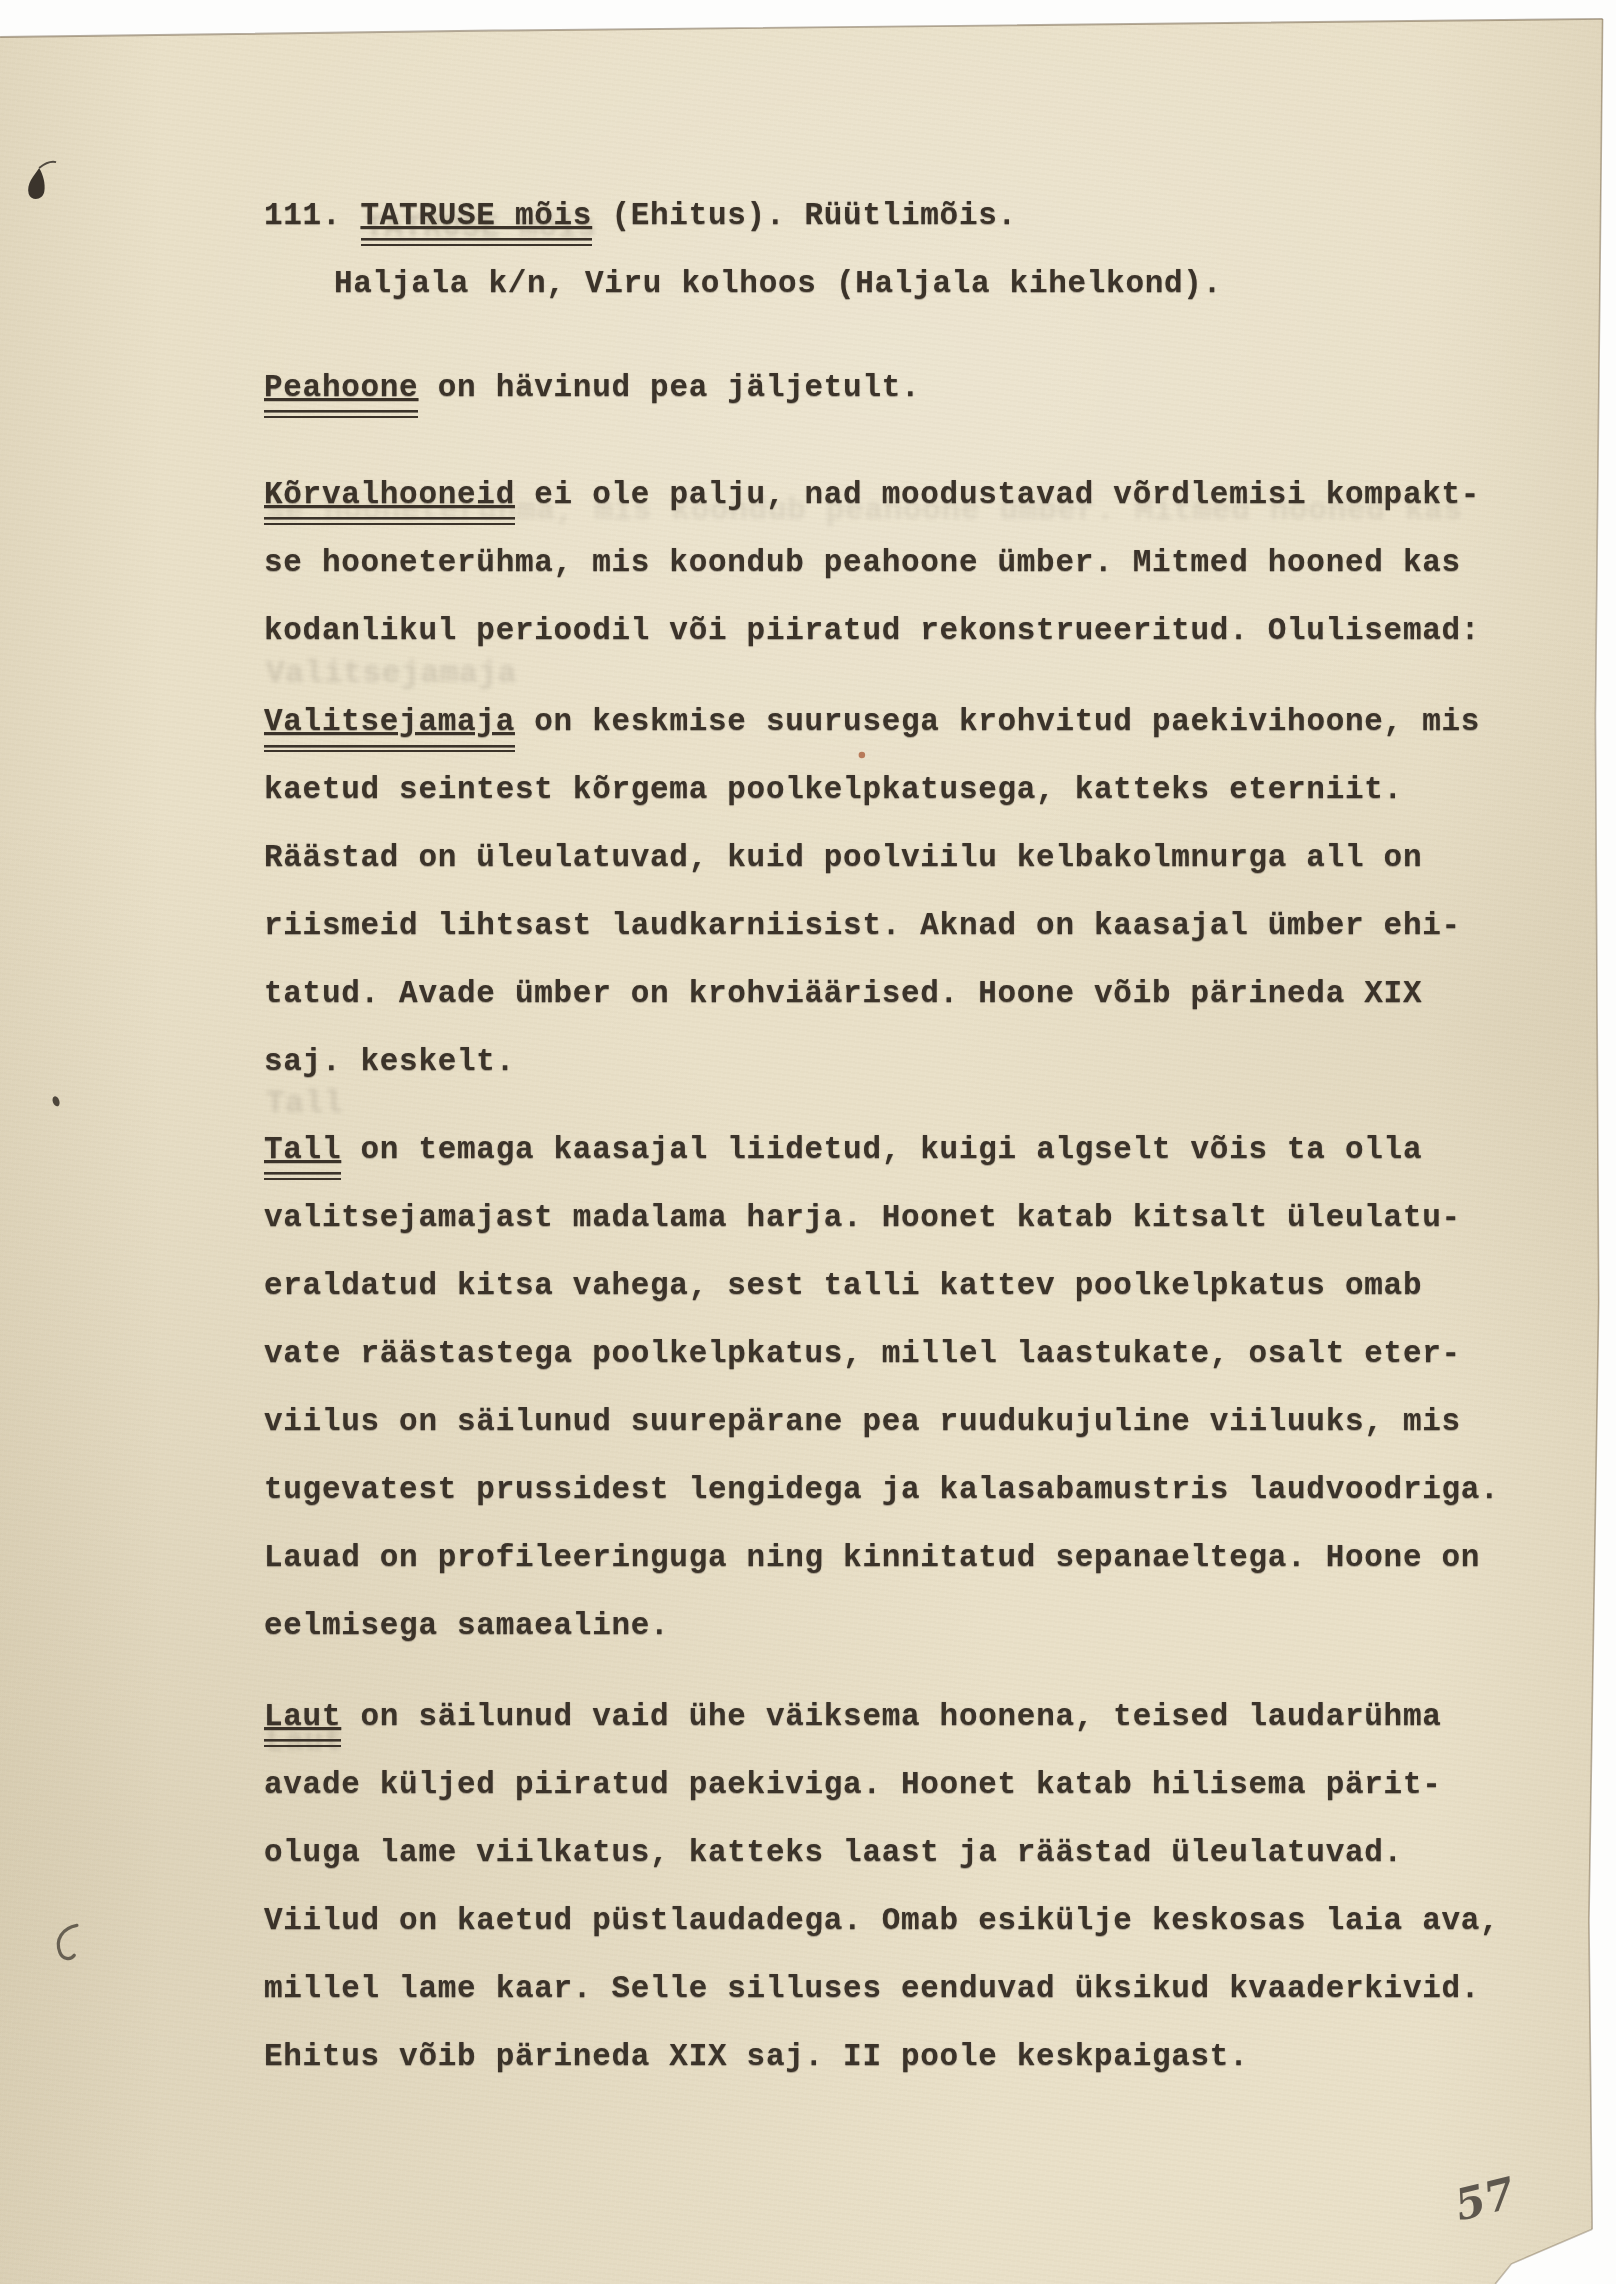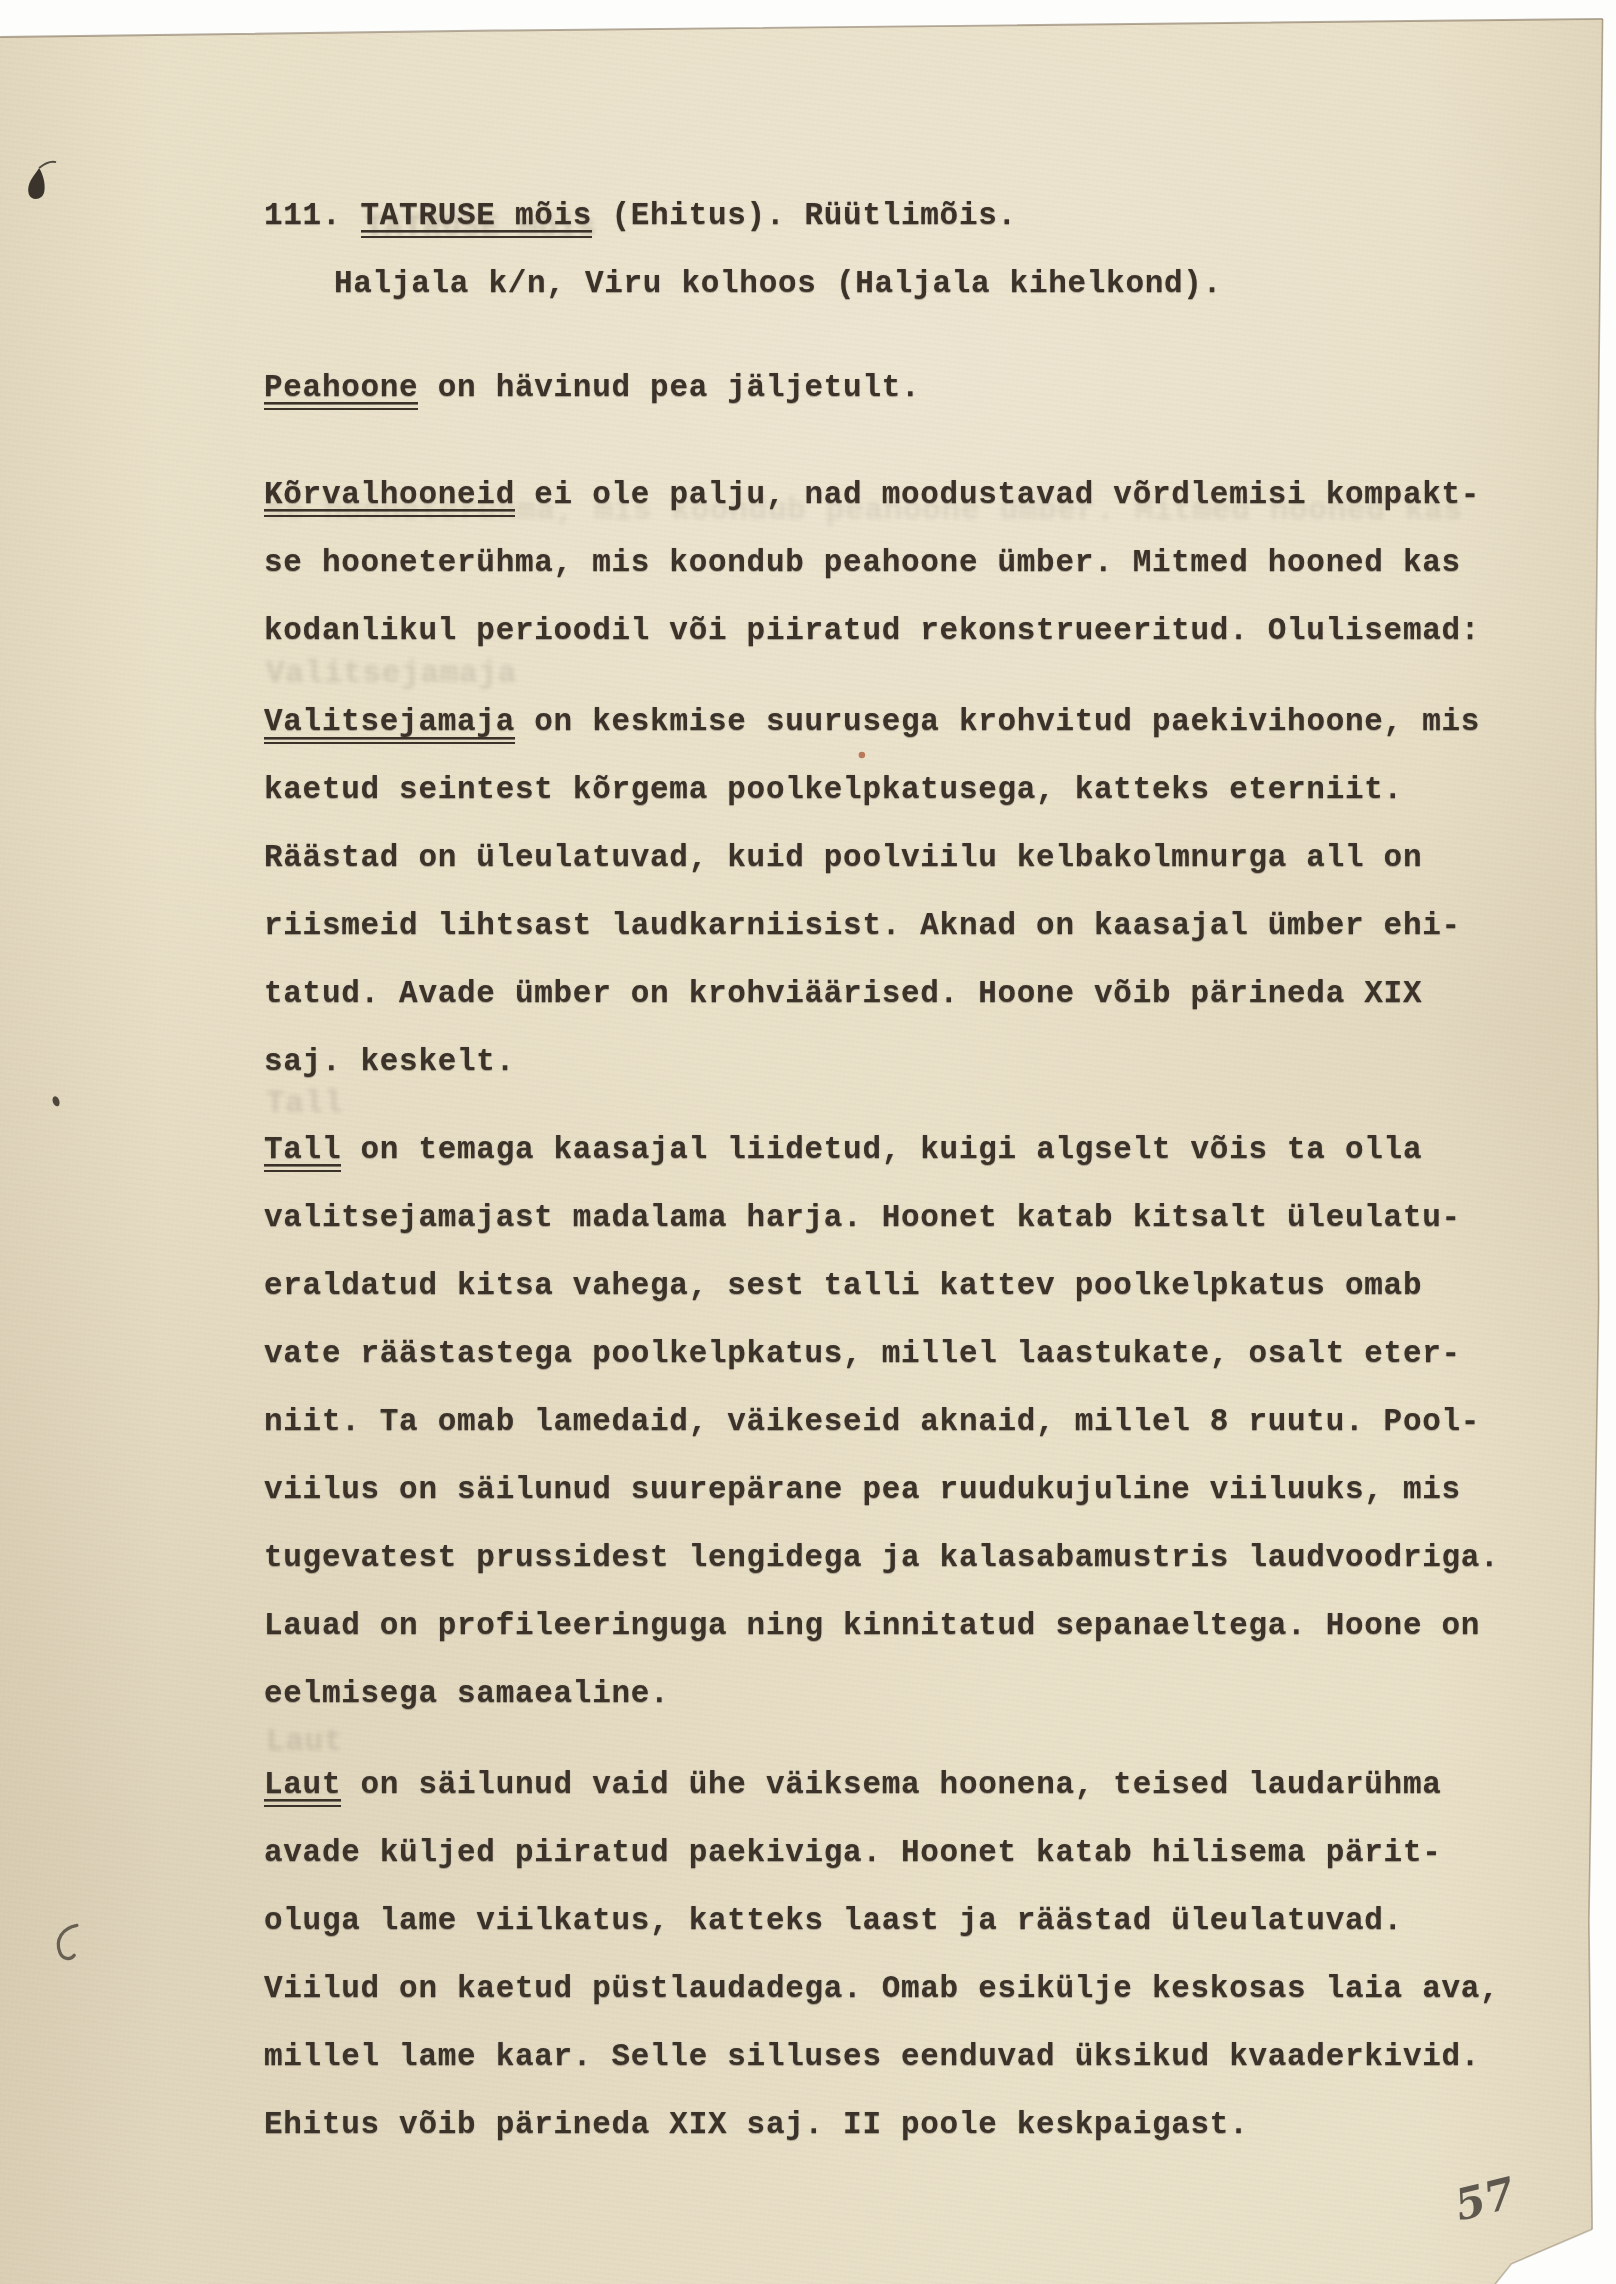--- a/index.html
+++ b/index.html
@@ -28,25 +28,26 @@
       repeating-linear-gradient(97deg, rgba(255,255,255,.03) 0 1.3px, transparent 1.3px 4.6px);
   }
   .content{
     position:absolute;left:264px;top:182px;width:1308px;
     color:#3b332a;font-size:31px;font-weight:700;letter-spacing:0.7px;line-height:68px;
     text-shadow:0 0.7px 0.7px rgba(59,51,42,.35), 0 0 1.3px rgba(59,51,42,.22);
   }
   .line{white-space:pre;height:68px;}
   .subtitle{padding-left:70px;}
   .lead{
-    padding-bottom:5px;
+    padding-bottom:13px;
     background-image:linear-gradient(currentColor,currentColor),linear-gradient(currentColor,currentColor);
     background-repeat:no-repeat;
     background-size:100% 2.6px,100% 2px;
     background-position:0 calc(100% - 5.2px),0 100%;
+    text-decoration:underline;
   }
   .mt-a{margin-top:36px;}
   .mt-b{margin-top:39px;}
   .mt-c{margin-top:23.4px;}
   .mt-d{margin-top:19.5px;}
   .mt-e{margin-top:23px;}
   .ghost{
     position:absolute;color:#3b332a;opacity:.13;filter:blur(2px);
     font-size:31px;font-weight:700;letter-spacing:0.7px;white-space:pre;
   }
@@ -92,21 +93,20 @@
       <div class="line">riismeid lihtsast laudkarniisist. Aknad on kaasajal ümber ehi-</div>
       <div class="line">tatud. Avade ümber on krohviäärised. Hoone võib pärineda XIX</div>
       <div class="line">saj. keskelt.</div>
     </div>
 
     <div class="para mt-d">
       <div class="line"><span class="lead">Tall</span><span> on temaga kaasajal liidetud, kuigi algselt võis ta olla</span></div>
       <div class="line">valitsejamajast madalama harja. Hoonet katab kitsalt üleulatu-</div>
       <div class="line">eraldatud kitsa vahega, sest talli kattev poolkelpkatus omab</div>
       <div class="line">vate räästastega poolkelpkatus, millel laastukate, osalt eter-</div>
-      <div class="line">niit. Ta omab lamedaid, väikeseid aknaid, millel 8 ruutu. Pool-</div>
       <div class="line">viilus on säilunud suurepärane pea ruudukujuline viiluuks, mis</div>
       <div class="line">tugevatest prussidest lengidega ja kalasabamustris laudvoodriga.</div>
       <div class="line">Lauad on profileeringuga ning kinnitatud sepanaeltega. Hoone on</div>
       <div class="line">eelmisega samaealine.</div>
     </div>
 
     <div class="para mt-e">
       <div class="line"><span class="lead">Laut</span><span> on säilunud vaid ühe väiksema hoonena, teised laudarühma</span></div>
       <div class="line">avade küljed piiratud paekiviga. Hoonet katab hilisema pärit-</div>
       <div class="line">oluga lame viilkatus, katteks laast ja räästad üleulatuvad.</div>

